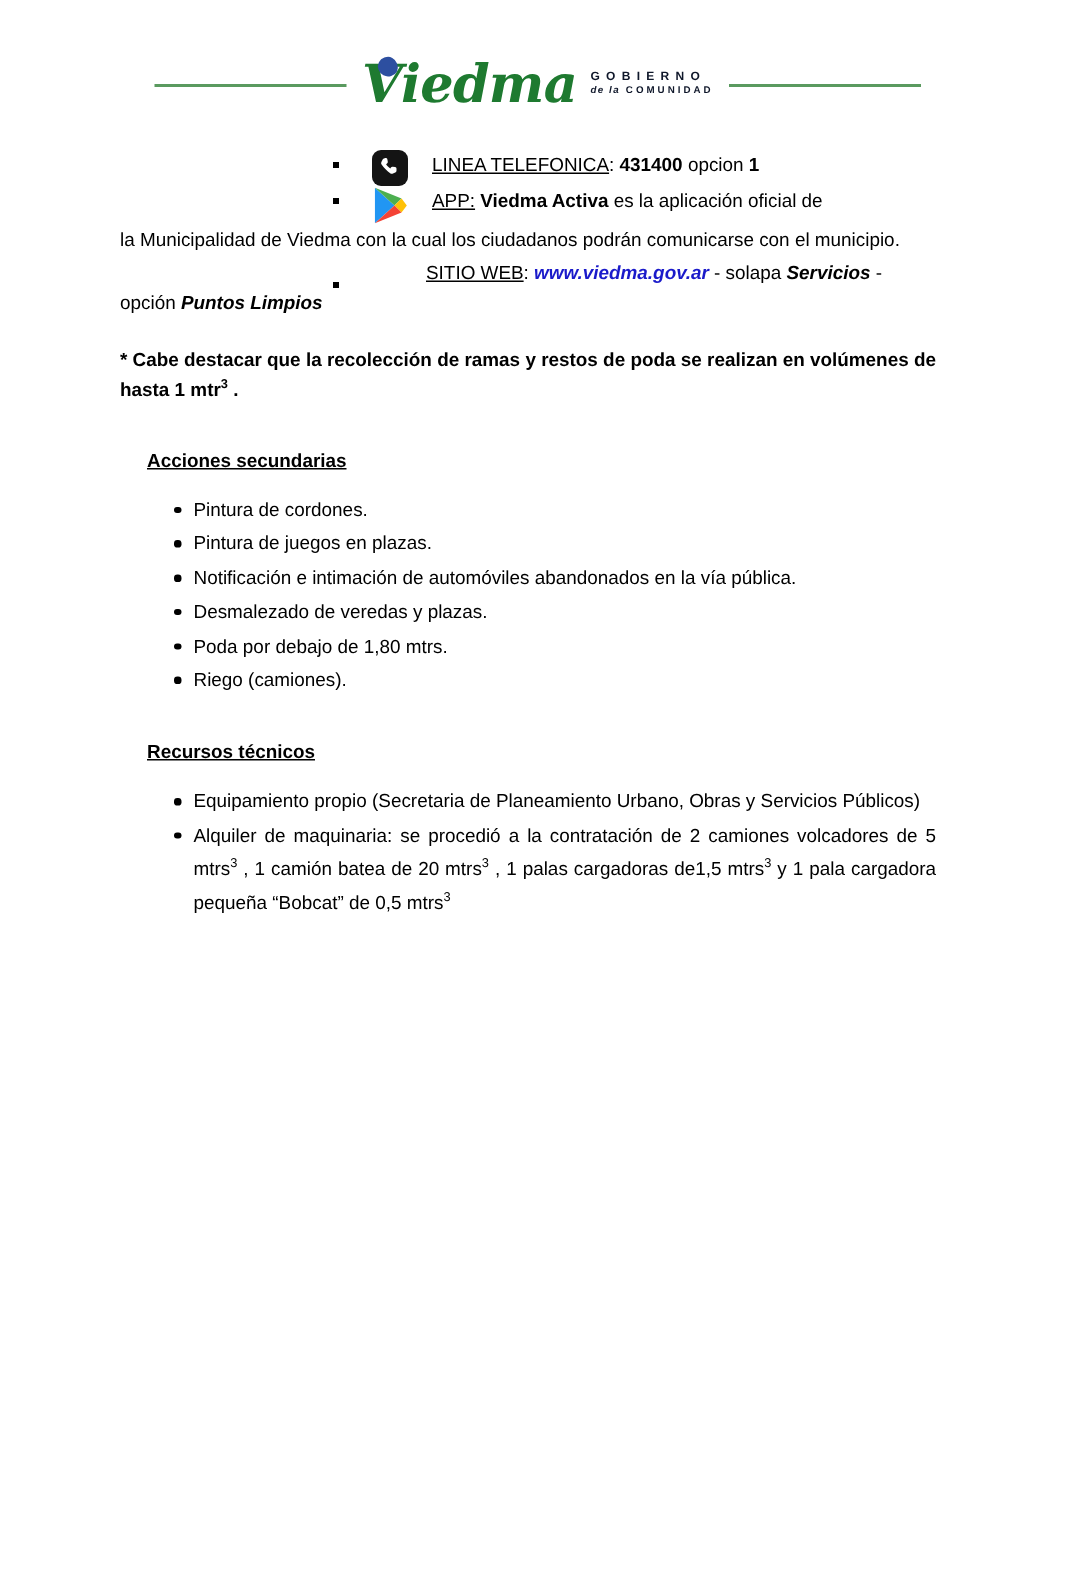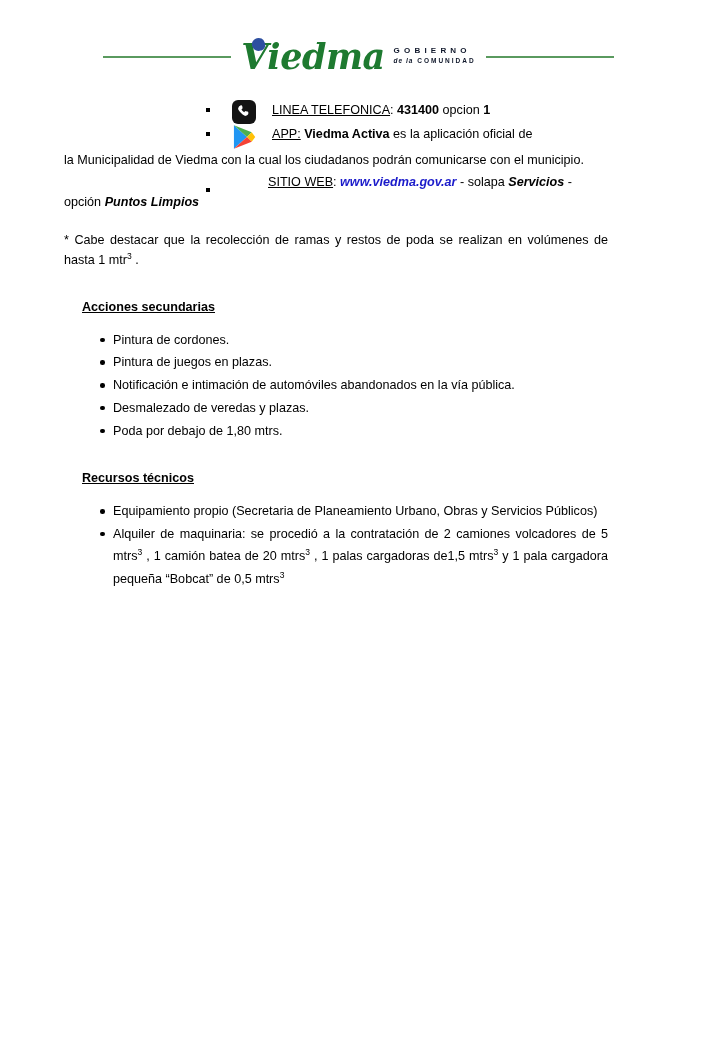--- a/index.html
+++ b/index.html
@@ -78,21 +78,21 @@
     letter-spacing: 2.0px;
     font-weight: bold;
     display: block;
     line-height: 9px;
   }
   .logo-sub .l2 .it { font-style: italic; letter-spacing: 1px; }
 
   
   .content {
     position: absolute;
-    left: 64px;
+    left: 80px;
     top: 100px;
     width: 544px;
     font-size: 12.6px;
     line-height: 20.5px;
   }
 
   p { margin: 0; }
 
   .para-indent {
     text-align: justify;
@@ -139,20 +139,21 @@
   .play-ico { width: 26px; height: 26px; }
 
   
   .sq-row2 { display: flex; align-items: flex-end; }
   .sq-row2 .sq-bullet { margin-left: 142px; }
   .sq-row2 .sq-gap { flex: 0 0 auto; width: 52px; }
 
   .note {
     margin-top: 17px;
     text-align: justify;
+    font-weight: bold;
   }
 
   h2.section {
     font-size: 12.6px;
     font-weight: bold;
     text-decoration: underline;
     margin: 26px 0 0 18px;
     line-height: 20px;
   }
 
@@ -260,20 +261,21 @@
 
   <p class="note"><span>* Cabe destacar que la recolección de ramas y restos de poda se realizan en volúmenes de hasta 1 mtr</span><sup>3</sup><span> .</span></p>
 
   <h2 class="section">Acciones secundarias</h2>
   <ul class="dots tight">
     <li>Pintura de cordones.</li>
     <li>Pintura de juegos en plazas.</li>
     <li>Notificación e intimación de automóviles abandonados en la vía pública.</li>
     <li>Desmalezado de veredas y plazas.</li>
     <li>Poda por debajo de 1,80 mtrs.</li>
+    <li>Riego (camiones).</li>
   </ul>
 
   <h2 class="section">Recursos técnicos</h2>
   <ul class="dots just">
     <li>Equipamiento propio (Secretaria de Planeamiento Urbano, Obras y Servicios Públicos)</li>
     <li><span>Alquiler de maquinaria: se procedió a la contratación de 2 camiones volcadores de 5 mtrs</span><sup>3</sup><span> , 1 camión batea de 20 mtrs</span><sup>3</sup><span> , 1 palas cargadoras de1,5 mtrs</span><sup>3</sup><span> y 1 pala cargadora pequeña “Bobcat” de 0,5 mtrs</span><sup>3</sup></li>
   </ul>
 
 </div>
 

